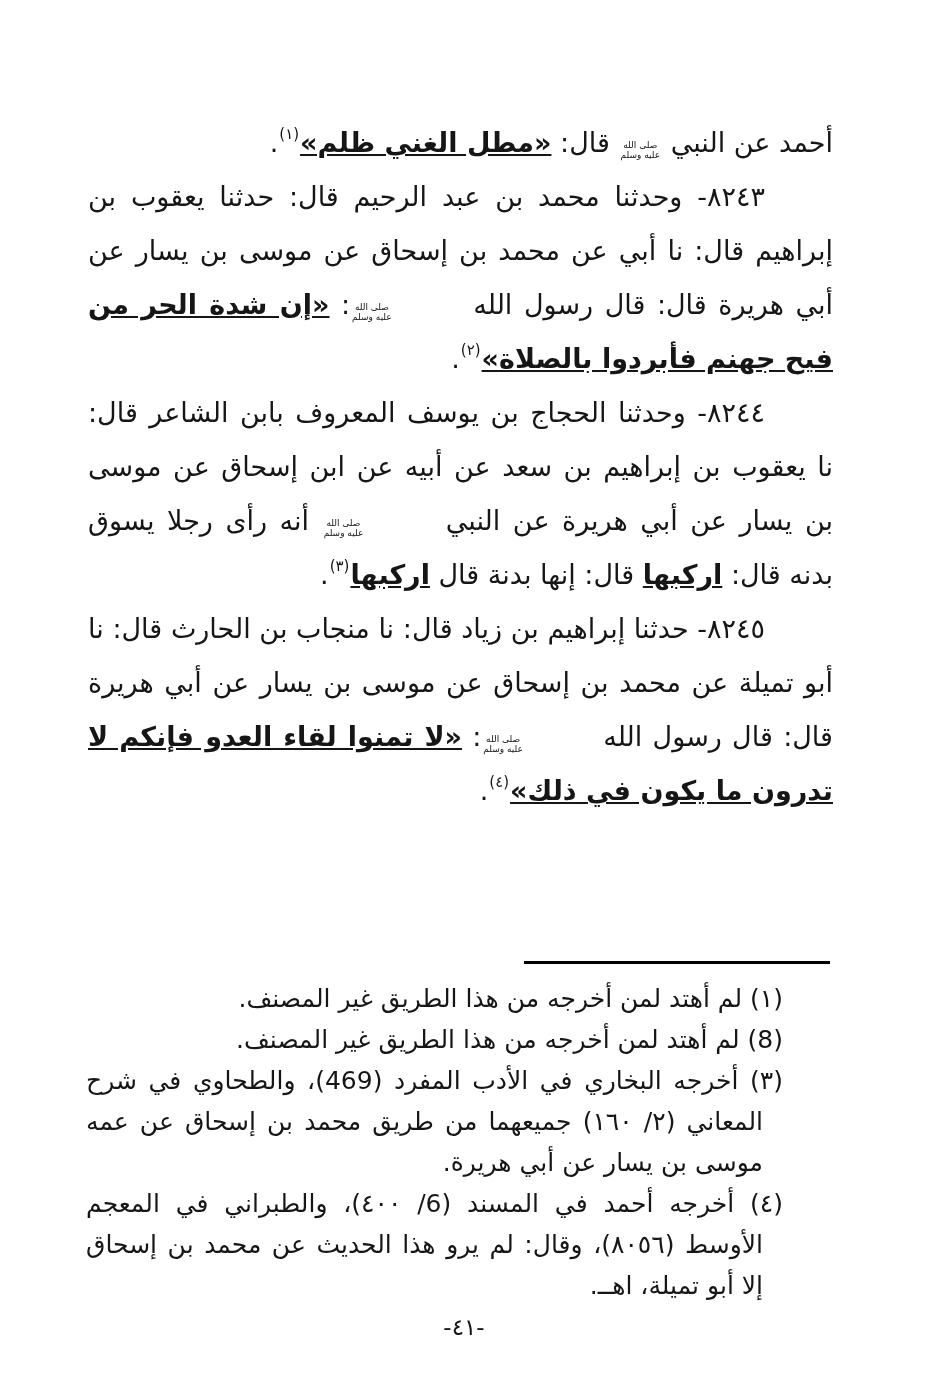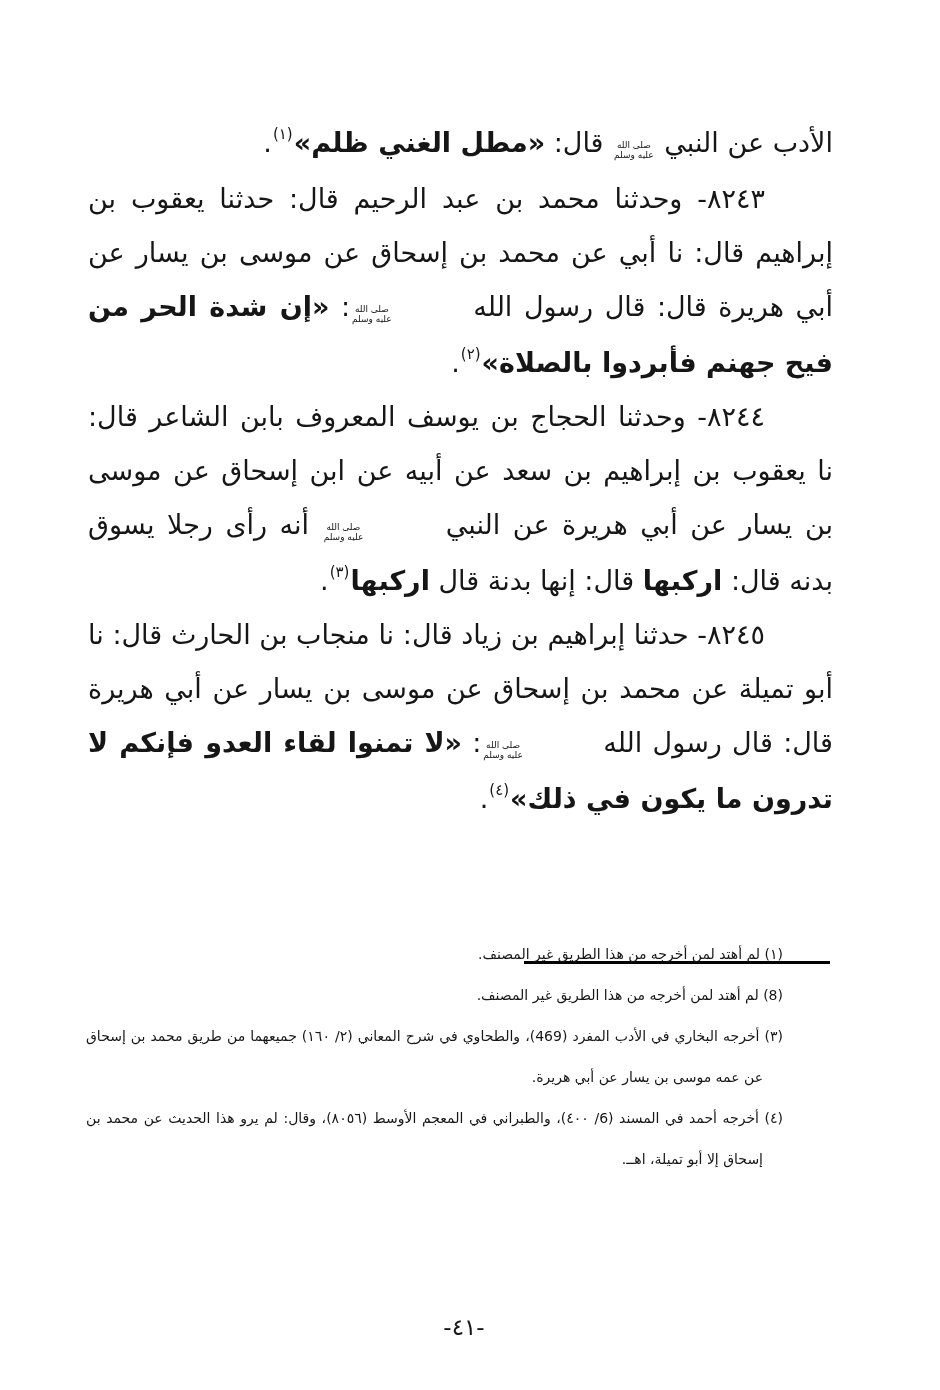--- a/index.html
+++ b/index.html
@@ -16,53 +16,53 @@
   .body-text{
     position:absolute;
     top:116px;right:107px;left:88px;
     direction:rtl;
     text-align:justify;
     font-size:27px;
     line-height:54px;
   }
   .body-text p{margin:0;}
   .body-text p.indent{text-indent:68px;}
-  .b{font-weight:bold;}
+  .b{font-weight:bold;text-decoration:underline;}
   
   .fnref{
     font-size:15px;
     vertical-align:13px;
     line-height:0;
     margin:0 1px;
   }
   
   .hon{
     display:inline-block;
     font-size:9px;
     line-height:10px;
     text-align:center;
     vertical-align:-6px;
-    margin:12px 2px;
+    margin:4px 2px;
     white-space:nowrap;
   }
   .hon span{display:block;}
   
   .separator{
     position:absolute;
     top:961px;left:524px;
     width:306px;height:3px;
     background:#000;
   }
   
   .footnotes{
     position:absolute;
-    top:934px;right:157px;left:86px;
+    top:978px;right:157px;left:86px;
     direction:rtl;
     text-align:justify;
-    font-size:14px;
+    font-size:25px;
     line-height:41px;
   }
   .footnotes p.fn{
     margin:0;
     padding-right:20px;
     text-indent:-20px;
   }
   
   .page-number{
     position:absolute;
@@ -72,21 +72,21 @@
     font-size:23px;
     letter-spacing:2px;
   }
 </style>
 </head>
 <body>
 
 <main class="page">
 
   <section class="body-text">
-      <p class=""><span>الأدب عن النبي </span><span class="hon"><span>صلى الله</span><span>عليه وسلم</span></span><span> قال: </span><span class="b">«مطل الغني ظلم»</span><sup class="fnref">(١)</sup><span>.</span></p>
+      <p class=""><span>أحمد عن النبي </span><span class="hon"><span>صلى الله</span><span>عليه وسلم</span></span><span> قال: </span><span class="b">«مطل الغني ظلم»</span><sup class="fnref">(١)</sup><span>.</span></p>
       <p class="indent"><span>٨٢٤٣- وحدثنا محمد بن عبد الرحيم قال: حدثنا يعقوب بن إبراهيم قال: نا أبي عن محمد بن إسحاق عن موسى بن يسار عن أبي هريرة قال: قال رسول الله </span><span class="hon"><span>صلى الله</span><span>عليه وسلم</span></span><span>: </span><span class="b">«إن شدة الحر من فيح جهنم فأبردوا بالصلاة»</span><sup class="fnref">(٢)</sup><span>.</span></p>
       <p class="indent"><span>٨٢٤٤- وحدثنا الحجاج بن يوسف المعروف بابن الشاعر قال: نا يعقوب بن إبراهيم بن سعد عن أبيه عن ابن إسحاق عن موسى بن يسار عن أبي هريرة عن النبي </span><span class="hon"><span>صلى الله</span><span>عليه وسلم</span></span><span> أنه رأى رجلا يسوق بدنه قال: </span><span class="b">اركبها</span><span> قال: إنها بدنة قال </span><span class="b">اركبها</span><sup class="fnref">(٣)</sup><span>.</span></p>
       <p class="indent"><span>٨٢٤٥- حدثنا إبراهيم بن زياد قال: نا منجاب بن الحارث قال: نا أبو تميلة عن محمد بن إسحاق عن موسى بن يسار عن أبي هريرة قال: قال رسول الله </span><span class="hon"><span>صلى الله</span><span>عليه وسلم</span></span><span>: </span><span class="b">«لا تمنوا لقاء العدو فإنكم لا تدرون ما يكون في ذلك»</span><sup class="fnref">(٤)</sup><span>.</span></p>
     </section>
 
   <div class="separator"></div>
 
   <section class="footnotes">
       <p class="fn">(١) لم أهتد لمن أخرجه من هذا الطريق غير المصنف.</p>
       <p class="fn">(8) لم أهتد لمن أخرجه من هذا الطريق غير المصنف.</p>

